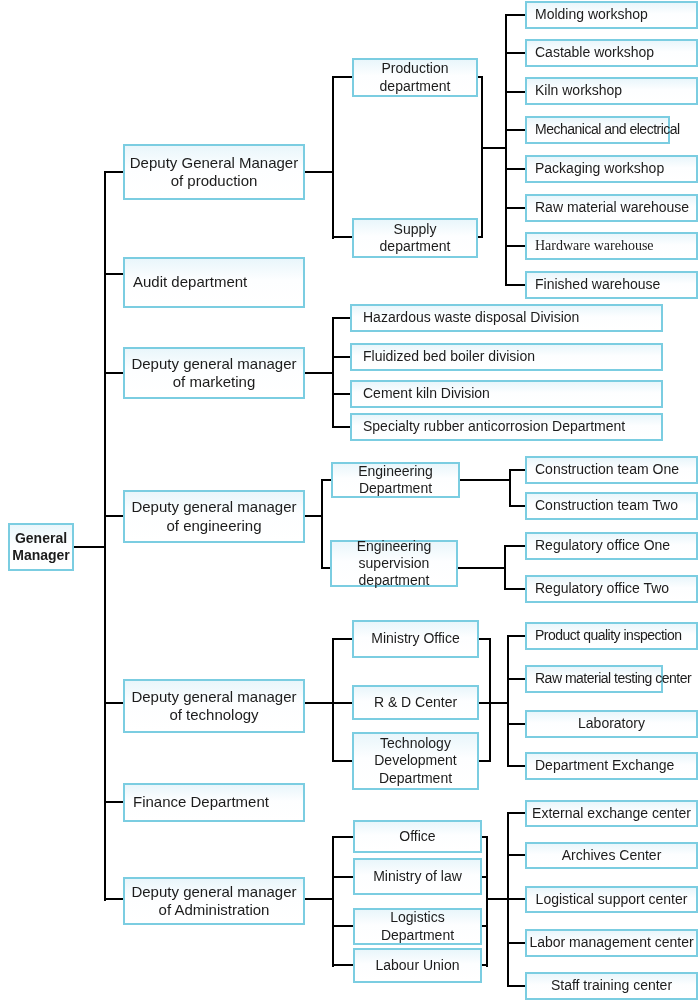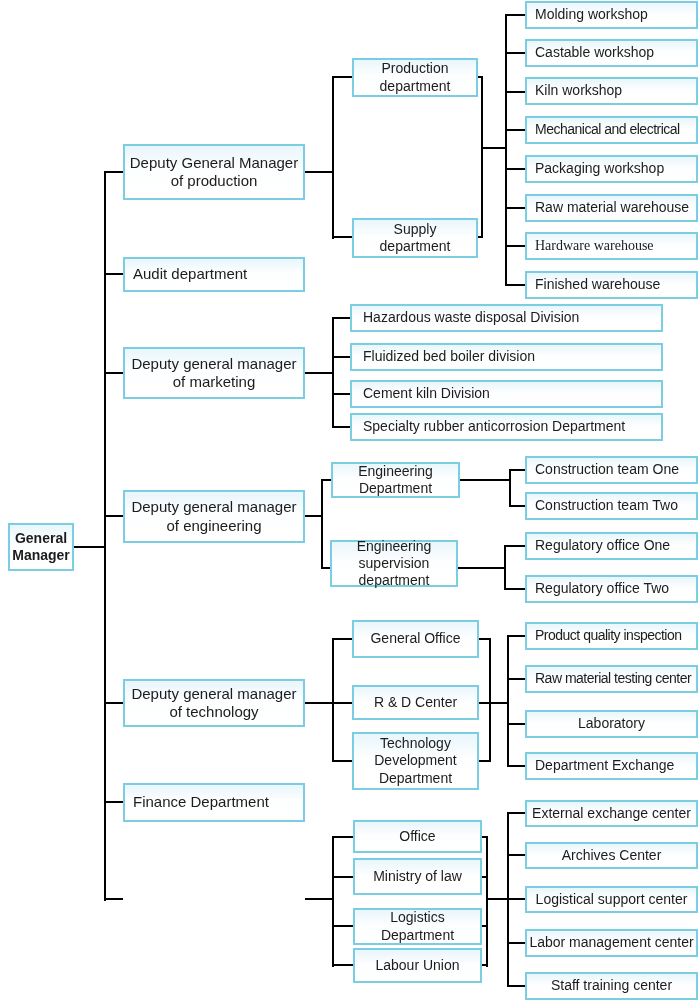--- a/index.html
+++ b/index.html
@@ -98,50 +98,51 @@
     <div class="edge" style="left: 486px; top: 836px; width: 2px; height: 131px;"></div>
     <div class="edge" style="left: 486px; top: 898px; width: 39px; height: 2px;"></div>
     <div class="edge" style="left: 507px; top: 812px; width: 2px; height: 175px;"></div>
     <div class="edge" style="left: 507px; top: 812px; width: 19px; height: 2px;"></div>
     <div class="edge" style="left: 507px; top: 854px; width: 19px; height: 2px;"></div>
     <div class="edge" style="left: 507px; top: 898px; width: 19px; height: 2px;"></div>
     <div class="edge" style="left: 507px; top: 942px; width: 19px; height: 2px;"></div>
     <div class="edge" style="left: 507px; top: 985px; width: 19px; height: 2px;"></div>
     <div class="node" style="left: 8px; top: 523px; width: 66px; height: 48px; font-weight: bold;">General Manager</div>
     <div class="node fs15" style="left: 123px; top: 144px; width: 182px; height: 56px;">Deputy General Manager of production</div>
-    <div class="node fs15 left nowrap" style="left: 123px; top: 257px; width: 182px; height: 35px;">Audit department</div>
+    <div class="node fs15 left nowrap" style="left: 123px; top: 257px; width: 182px; height: 51px;">Audit department</div>
     <div class="node fs15" style="left: 123px; top: 347px; width: 182px; height: 52px;">Deputy general manager of marketing</div>
     <div class="node fs15" style="left: 123px; top: 490px; width: 182px; height: 53px;">Deputy general manager of engineering</div>
-    <div class="node fs15" style="left: 123px; top: 679px; width: 182px; height: 48px;">Deputy general manager of technology</div>
+    <div class="node fs15" style="left: 123px; top: 679px; width: 182px; height: 54px;">Deputy general manager of technology</div>
     <div class="node fs15 left nowrap" style="left: 123px; top: 783px; width: 182px; height: 39px;">Finance Department</div>
+    <div class="node fs15" style="left: 123px; top: 877px; width: 182px; height: 48px;">Deputy general manager of Administration</div>
     <div class="node" style="left: 352px; top: 58px; width: 126px; height: 39px;">Production department</div>
     <div class="node" style="left: 352px; top: 218px; width: 126px; height: 40px;">Supply department</div>
     <div class="node left nowrap" style="left: 525px; top: 1px; width: 173px; height: 28px;">Molding workshop</div>
     <div class="node left nowrap" style="left: 525px; top: 77px; width: 173px; height: 28px;">Kiln workshop</div>
     <div class="node left nowrap" style="left: 525px; top: 39px; width: 173px; height: 28px;">Castable workshop</div>
-    <div class="node left nowrap condensed" style="left: 525px; top: 116px; width: 173px; height: 28px;">Mechanical and electrical</div>
+    <div class="node left nowrap condensed" style="left: 525px; top: 116px; width: 145px; height: 28px;">Mechanical and electrical</div>
     <div class="node left nowrap" style="left: 525px; top: 155px; width: 173px; height: 28px;">Packaging workshop</div>
     <div class="node left nowrap" style="left: 525px; top: 194px; width: 173px; height: 28px;">Raw material warehouse</div>
     <div class="node left nowrap" style="left: 525px; top: 232px; width: 173px; height: 28px; font-family: Liberation Serif, serif;">Hardware warehouse</div>
     <div class="node left nowrap" style="left: 525px; top: 271px; width: 173px; height: 28px;">Finished warehouse</div>
     <div class="node left pad10 nowrap" style="left: 350px; top: 304px; width: 313px; height: 28px;">Hazardous waste disposal Division</div>
     <div class="node left pad10 nowrap" style="left: 350px; top: 343px; width: 313px; height: 28px;">Fluidized bed boiler division</div>
     <div class="node left pad10 nowrap" style="left: 350px; top: 380px; width: 313px; height: 28px;">Cement kiln Division</div>
     <div class="node left pad10 nowrap" style="left: 350px; top: 413px; width: 313px; height: 28px;">Specialty rubber anticorrosion Department</div>
     <div class="node" style="left: 331px; top: 462px; width: 129px; height: 36px;">Engineering Department</div>
     <div class="node" style="left: 330px; top: 540px; width: 128px; height: 47px;">Engineering supervision department</div>
     <div class="node left nowrap" style="left: 525px; top: 456px; width: 173px; height: 28px;">Construction team One</div>
     <div class="node left nowrap" style="left: 525px; top: 492px; width: 173px; height: 28px;">Construction team Two</div>
     <div class="node left nowrap" style="left: 525px; top: 532px; width: 173px; height: 28px;">Regulatory office One</div>
     <div class="node left nowrap" style="left: 525px; top: 575px; width: 173px; height: 28px;">Regulatory office Two</div>
-    <div class="node" style="left: 352px; top: 620px; width: 127px; height: 38px;">General Office</div>
+    <div class="node" style="left: 352px; top: 620px; width: 127px; height: 38px;">Ministry Office</div>
     <div class="node" style="left: 352px; top: 685px; width: 127px; height: 35px;">R &amp; D Center</div>
     <div class="node" style="left: 352px; top: 732px; width: 127px; height: 58px;">Technology Development Department</div>
     <div class="node left nowrap condensed" style="left: 525px; top: 622px; width: 173px; height: 28px;">Product quality inspection</div>
-    <div class="node left nowrap condensed" style="left: 525px; top: 665px; width: 173px; height: 28px;">Raw material testing center</div>
+    <div class="node left nowrap condensed" style="left: 525px; top: 665px; width: 138px; height: 28px;">Raw material testing center</div>
     <div class="node nowrap" style="left: 525px; top: 710px; width: 173px; height: 28px;">Laboratory</div>
     <div class="node left nowrap" style="left: 525px; top: 752px; width: 173px; height: 28px;">Department Exchange</div>
     <div class="node" style="left: 353px; top: 820px; width: 129px; height: 33px;">Office</div>
     <div class="node" style="left: 353px; top: 858px; width: 129px; height: 37px;">Ministry of law</div>
     <div class="node" style="left: 353px; top: 908px; width: 129px; height: 37px;">Logistics Department</div>
     <div class="node" style="left: 353px; top: 948px; width: 129px; height: 35px; text-align: right;">Labour Union</div>
     <div class="node nowrap" style="left: 525px; top: 800px; width: 173px; height: 27px;">External exchange center</div>
     <div class="node nowrap" style="left: 525px; top: 842px; width: 173px; height: 27px;">Archives Center</div>
     <div class="node nowrap" style="left: 525px; top: 886px; width: 173px; height: 27px;">Logistical support center</div>
     <div class="node nowrap" style="left: 525px; top: 929px; width: 173px; height: 28px;">Labor management center</div>

